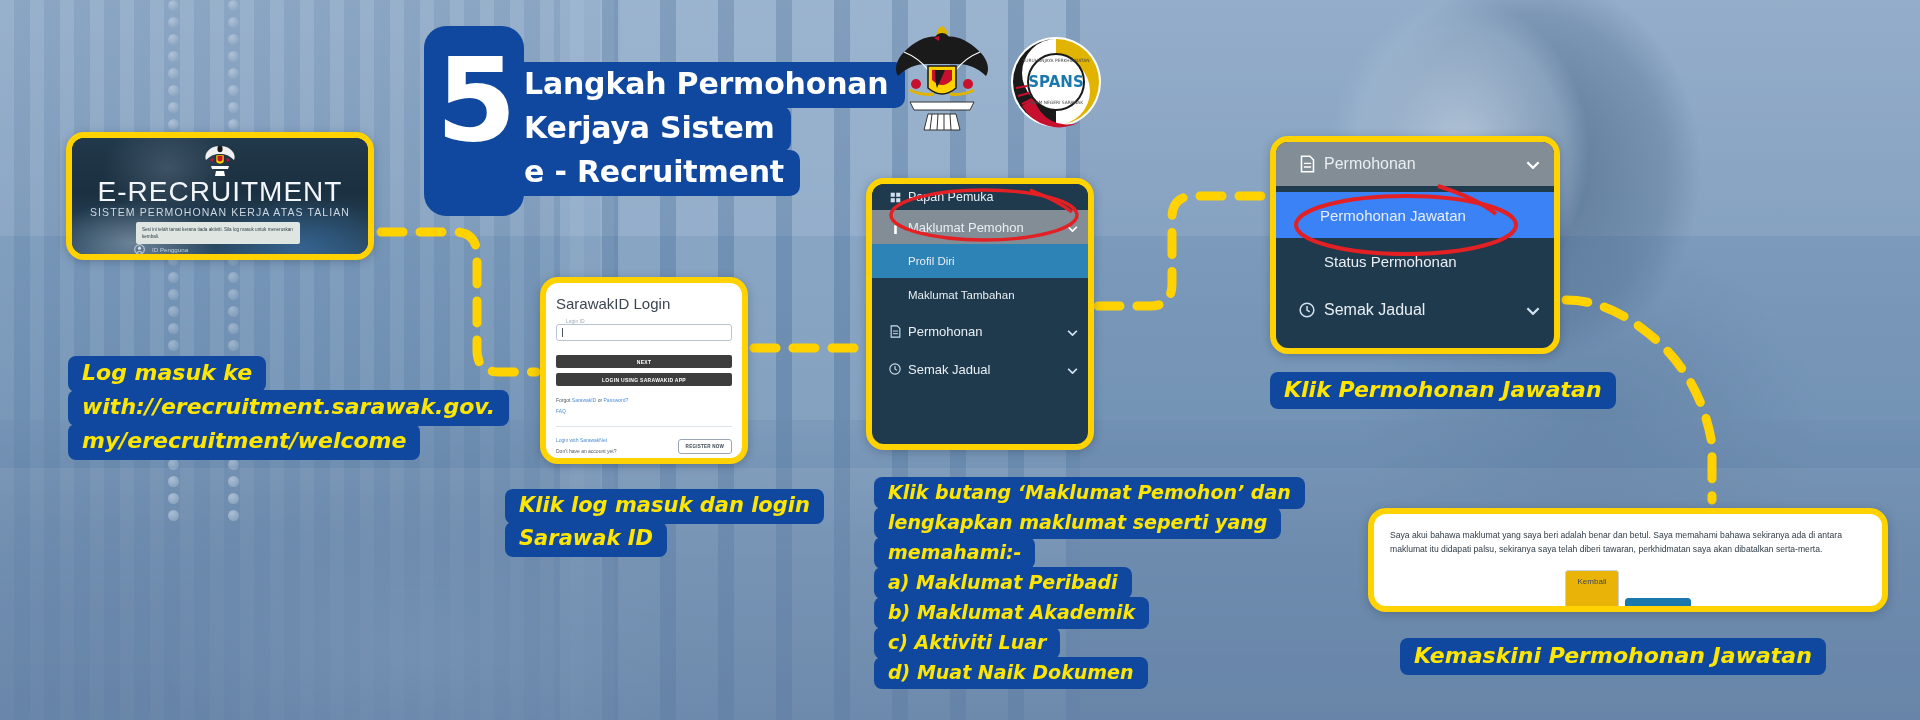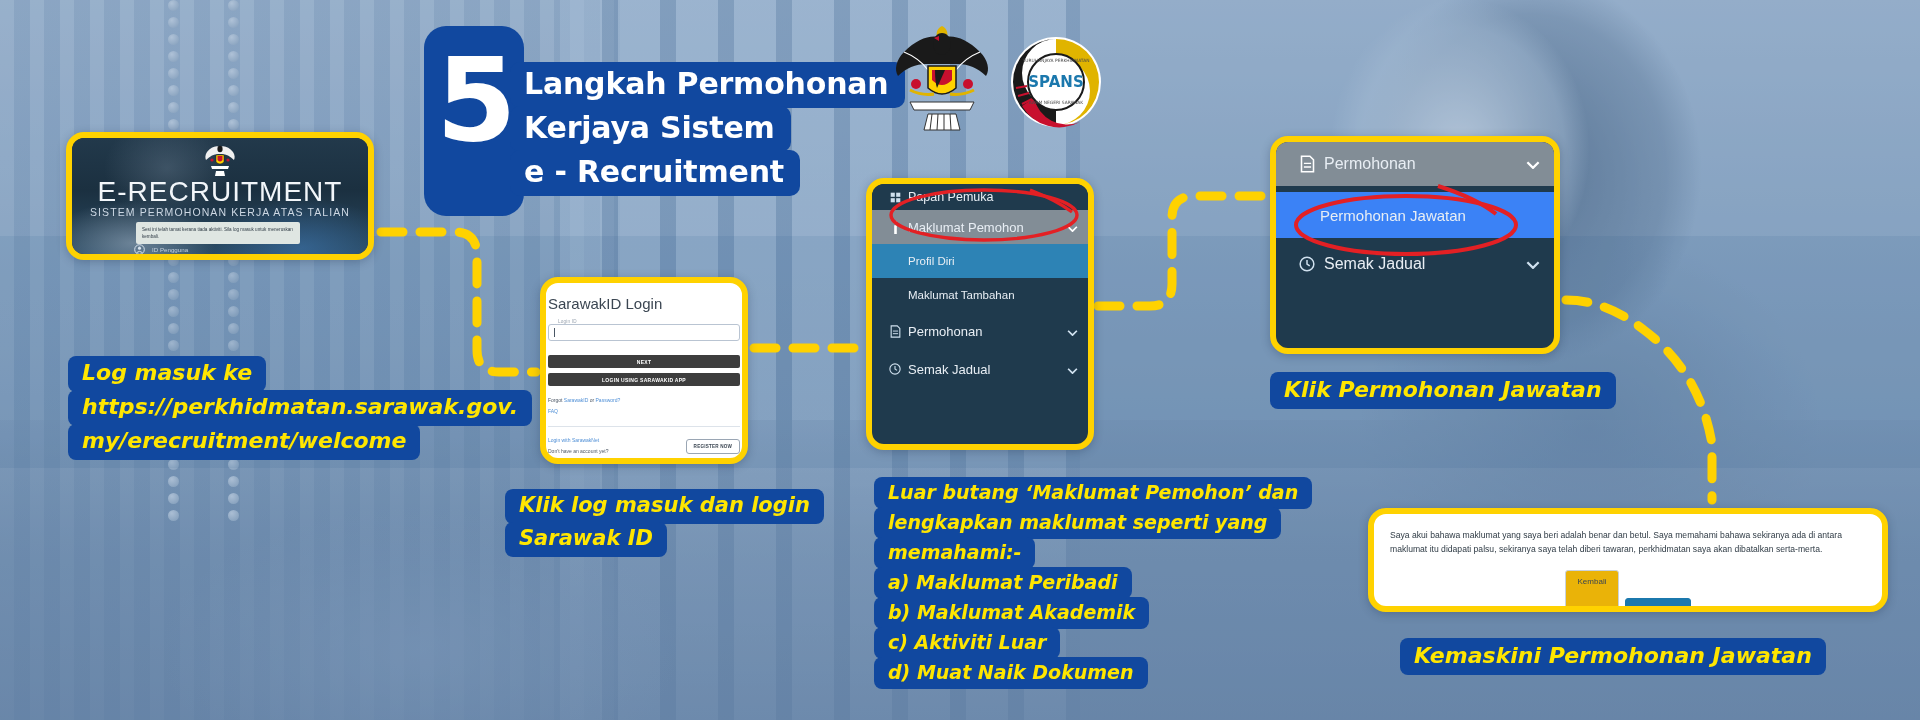--- a/index.html
+++ b/index.html
@@ -101,21 +101,21 @@
     background:#dfe6e2;color:#2f3b45;font-size:4.6px;line-height:7px;
     padding:4px 6px;border-radius:2px;}
   .er-field{position:absolute;left:62px;width:186px;height:15px;
     border-bottom:1px solid #b9c6d2;color:#c4d0dc;font-size:6.2px;
     display:flex;align-items:center;gap:7px;}
   .er-f1{top:104px;}
   .er-ficon{width:11px;height:11px;flex:none;}
 
   
   #card-sarawakid{left:540px;top:277px;width:208px;height:187px;background:#ffffff;}
-  .sid-pad{position:absolute;inset:0;padding:12px 2px;box-sizing:border-box;border-radius:26px;}
+  .sid-pad{position:absolute;inset:0;padding:12px 10px;box-sizing:border-box;border-radius:26px;}
   .sid-h{color:#3b4652;font-size:15px;font-weight:400;margin:0 0 12px 0;}
   .sid-fieldwrap{position:relative;margin-bottom:14px;}
   .sid-legend{position:absolute;left:7px;top:-5px;background:#fff;padding:0 3px;
     color:#9aa4b0;font-size:4.6px;letter-spacing:.2px;}
   .sid-input{width:100%;height:17px;box-sizing:border-box;border:1px solid #b9c4d2;
     border-radius:3px;background:#fff;}
   .sid-caret{position:absolute;left:6px;top:4px;width:1px;height:9px;background:#4a5664;}
   .sid-btn{width:100%;height:13px;background:#3d3d3d;color:#fff;border-radius:2px;
     display:flex;align-items:center;justify-content:center;
     font-size:5px;font-weight:700;letter-spacing:.3px;margin-bottom:5px;}
@@ -468,20 +468,23 @@
       <span class="nav-cv">
         <svg width="14" height="9" viewBox="0 0 12 8">
             <path d="M1 2 L6 7 L11 2" stroke="#ffffff" stroke-width="2" fill="none"></path>
           </svg>
       </span>
     </div>
     <div class="nav-gap"></div>
     <div class="nav-row nav-sub active">
       <span>Permohonan Jawatan</span>
     </div>
+    <div class="nav-row nav-sub">
+      <span>Status Permohonan</span>
+    </div>
     <div class="nav-row nav-item">
       <span class="nav-ico">
         <svg width="16" height="16" viewBox="0 0 14 14">
             <circle cx="7" cy="7" r="6" fill="none" stroke="#cfe0ee" stroke-width="1.3"></circle>
             <path d="M7 3.5 V7 L9.4 8.6" stroke="#cfe0ee" stroke-width="1.3" fill="none"></path>
           </svg>
       </span>
       <span>Semak Jadual</span>
       <span class="nav-cv">
         <svg width="14" height="9" viewBox="0 0 12 8">
@@ -501,31 +504,31 @@
       <div class="dlg-txt">Saya akui bahawa maklumat yang saya beri adalah benar dan betul. Saya memahami bahawa sekiranya ada di antara maklumat itu didapati palsu, sekiranya saya telah diberi tawaran, perkhidmatan saya akan dibatalkan serta-merta.</div>
       <div class="dlg-btns">
         <div class="dlg-b1">Kembali</div>
         <div class="dlg-b2">Kemaskini</div>
       </div>
     </div>
   </div>
 
   <div class="cap" id="cap-url">
     <span>Log masuk ke</span>
-    <span>https://perkhidmatan.sarawak.gov.</span>
+    <span>with://erecruitment.sarawak.gov.</span>
     <span>my/erecruitment/welcome</span>
   </div>
 
   <div class="cap" id="cap-login">
     <span>Klik log masuk dan login</span>
     <span>Sarawak ID</span>
   </div>
 
   <div class="cap" id="cap-steps">
-    <span>Luar butang ‘Maklumat Pemohon’ dan</span>
+    <span>Klik butang ‘Maklumat Pemohon’ dan</span>
     <span>lengkapkan maklumat seperti yang</span>
     <span>memahami:-</span>
     <span>a) Maklumat Peribadi</span>
     <span>b) Maklumat Akademik</span>
     <span>c) Aktiviti Luar</span>
     <span>d) Muat Naik Dokumen</span>
   </div>
 
   <div class="cap" id="cap-klik">
     <span>Klik Permohonan Jawatan</span>

